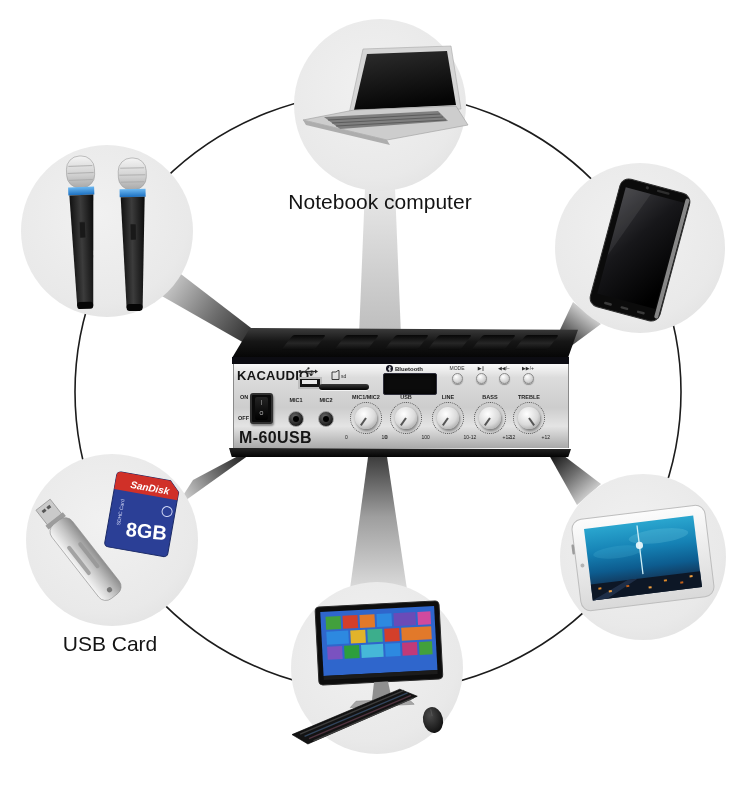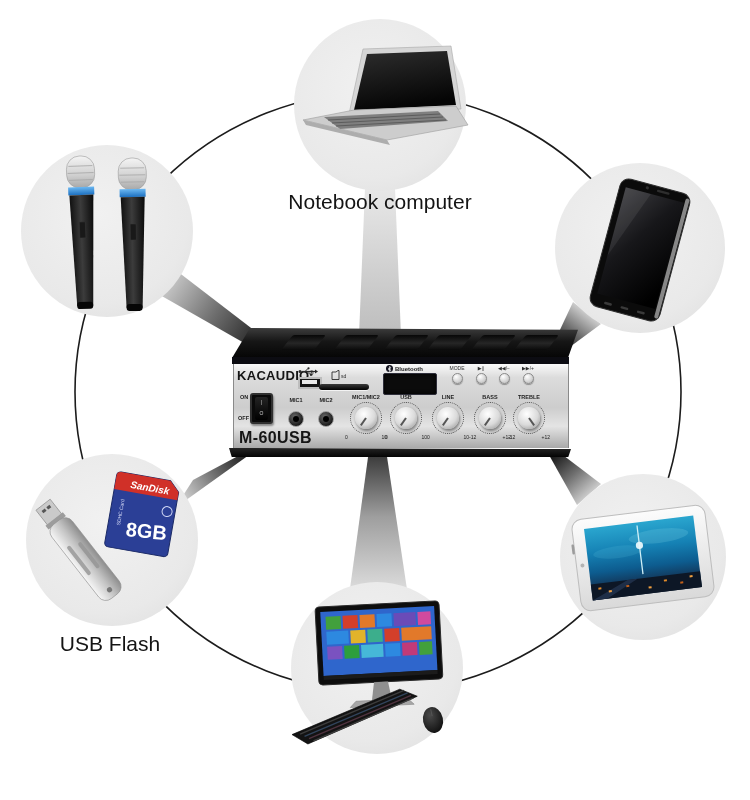--- a/index.html
+++ b/index.html
@@ -431,15 +431,15 @@
     <div class="k-scale">
           <span>-12</span>
           <span>+12</span>
         </div>
   </div>
 </div>
 
 <div class="amp" id="amp-base"></div>
 
 <div class="dev-label" style="left:280px;top:190px;width:200px">Notebook computer</div>
-<div class="dev-label" style="left:30px;top:632px;width:160px">USB Flash</div>
+<div class="dev-label" style="left:30px;top:632px;width:160px">USB Card</div>
 
 </div>
 
 </body></html>

